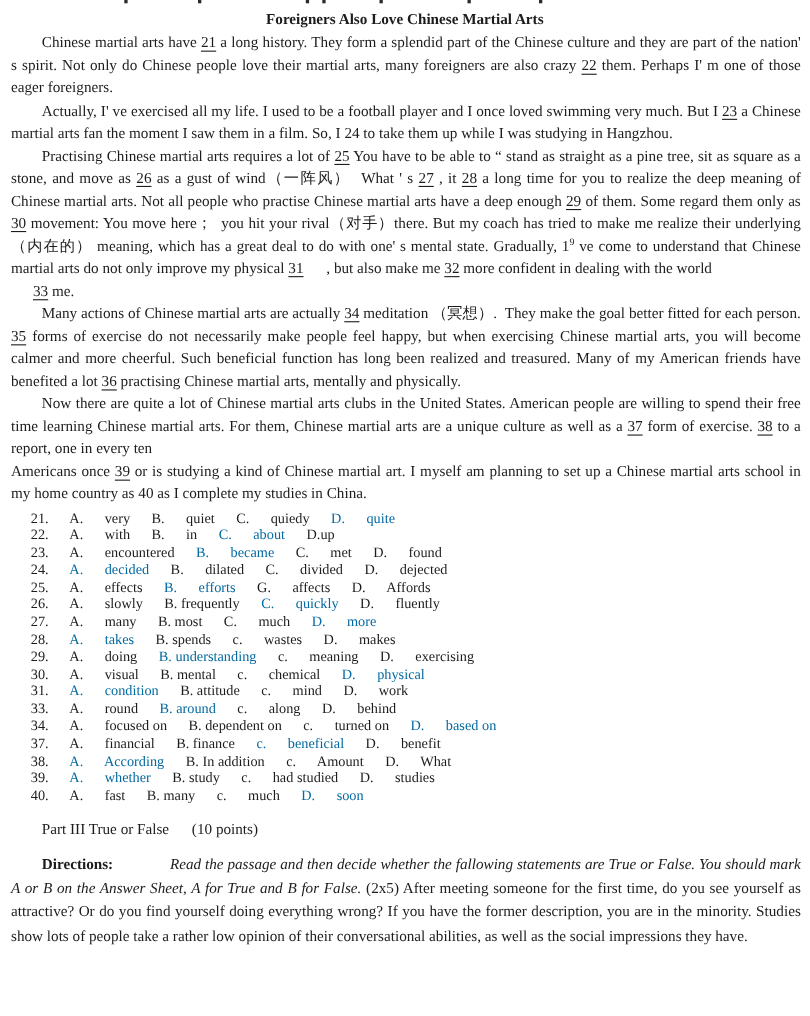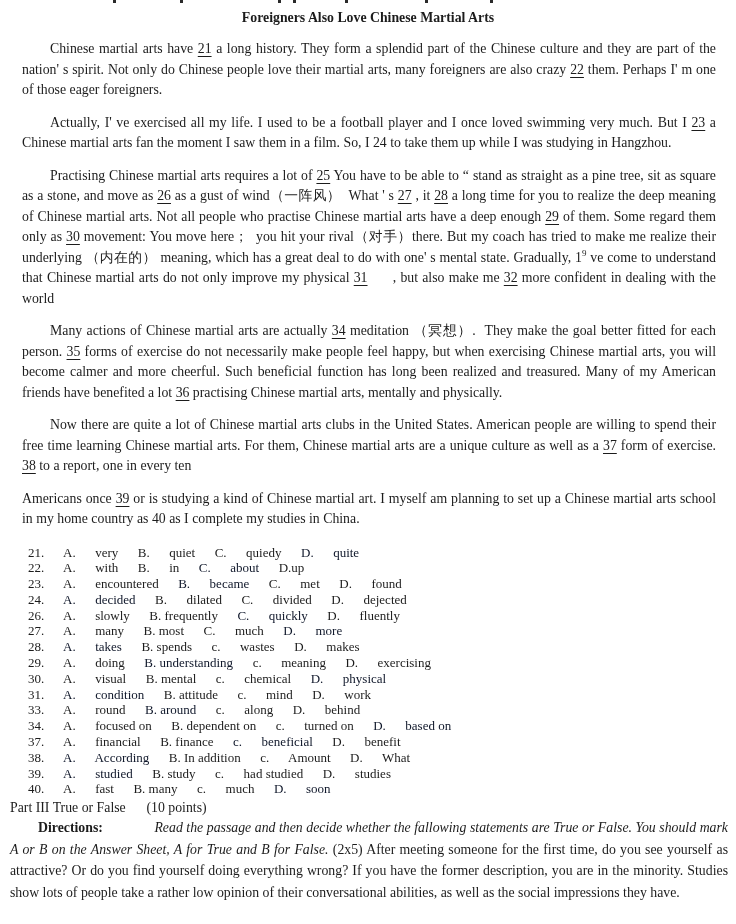--- a/index.html
+++ b/index.html
@@ -15,44 +15,44 @@
   .clipline{position:relative;height:5px;}
   .clipline i{position:absolute;top:0;width:3px;height:3px;background:#2a2a2a;}
   h1.title{
     margin:3px 0 2px 0;
     text-align:center;
     font-size:13.8px;
     font-weight:bold;
     line-height:19px;
   }
   #passage p.para{
-    margin:12px;
+    margin:0;
     padding:0 8px 0 10px;
     font-size:13.8px;
     line-height:20.5px;
     text-align:justify;
     white-space:pre-wrap;
   }
   #passage p.indent{text-indent:28px;}
   #passage p.small-indent{text-indent:20px;}
   .u{text-decoration:underline;text-underline-offset:3px;}
   sup{font-size:9px;line-height:0;}
   #questions{padding-top:3px;}
   .qrow{
     padding-left:28px;
     font-size:13px;
     line-height:15.8px;
     white-space:pre;
   }
-  .red{color:#0f172a;margin-top:34px;}
+  .red{color:#0369a1;margin-top:34px;}
   .b{font-weight:bold;}
   .i{font-style:italic;margin-left:48px;}
   #part3-heading{
-    margin:0;
-    padding:2px 8px 0 10px;
+    margin:12px;
+    padding:2px 8px 0 26px;
     font-size:13.8px;
     line-height:18px;
     white-space:pre-wrap;
   }
   #directions{
     margin:0;
     padding:0 8px 0 10px;
     font-size:13.8px;
     line-height:21.6px;
     text-align:justify;
@@ -74,41 +74,43 @@
     <i style="left:425px"></i>
     <i style="left:490px"></i>
   </div>
 
   <h1 class="title">Foreigners Also Love Chinese Martial Arts</h1>
 
   <div id="passage">
       <p class="para indent"><span>Chinese martial arts have </span><span class="u">21</span><span> a long history. They form a splendid part of the Chinese culture and they are part of the nation' s spirit. Not only do Chinese people love their martial arts, many foreigners are also crazy </span><span class="u">22</span><span> them. Perhaps I' m one of those eager foreigners.</span></p>
       <p class="para indent"><span>Actually, I' ve exercised all my life. I used to be a football player and I once loved swimming very much. But I </span><span class="u">23</span><span> a Chinese martial arts fan the moment I saw them in a film. So, I 24 to take them up while I was studying in Hangzhou.</span></p>
       <p class="para indent"><span>Practising Chinese martial arts requires a lot of </span><span class="u">25</span><span> You have to be able to “ stand as straight as a pine tree, sit as square as a stone, and move as </span><span class="u">26</span><span> as a gust of wind（一阵风）  What ' s </span><span class="u">27</span><span> , it </span><span class="u">28</span><span> a long time for you to realize the deep meaning of Chinese martial arts. Not all people who practise Chinese martial arts have a deep enough </span><span class="u">29</span><span> of them. Some regard them only as </span><span class="u">30</span><span> movement: You move here；  you hit your rival（对手）there. But my coach has tried to make me realize their underlying （内在的） meaning, which has a great deal to do with one' s mental state. Gradually, 1</span><sup>9</sup><span> ve come to understand that Chinese martial arts do not only improve my physical </span><span class="u">31</span><span>      , but also make me </span><span class="u">32</span><span> more confident in dealing with the world</span></p>
+      <p class="para small-indent"><span class="u">33</span><span> me.</span></p>
       <p class="para indent"><span>Many actions of Chinese martial arts are actually </span><span class="u">34</span><span> meditation （冥想）.  They make the goal better fitted for each person. </span><span class="u">35</span><span> forms of exercise do not necessarily make people feel happy, but when exercising Chinese martial arts, you will become calmer and more cheerful. Such beneficial function has long been realized and treasured. Many of my American friends have benefited a lot </span><span class="u">36</span><span> practising Chinese martial arts, mentally and physically.</span></p>
       <p class="para indent"><span>Now there are quite a lot of Chinese martial arts clubs in the United States. American people are willing to spend their free time learning Chinese martial arts. For them, Chinese martial arts are a unique culture as well as a </span><span class="u">37</span><span> form of exercise. </span><span class="u">38</span><span> to a report, one in every ten</span></p>
       <p class="para"><span>Americans once </span><span class="u">39</span><span> or is studying a kind of Chinese martial art. I myself am planning to set up a Chinese martial arts school in my home country as 40 as I complete my studies in China.</span></p>
     </div>
 
   <div id="questions">
       <div class="qrow"><span>21.      A.      very      B.      quiet      C.      quiedy      </span><span class="red">D.      quite</span></div>
       <div class="qrow"><span>22.      A.      with      B.      in      </span><span class="red">C.      about</span><span>      D.up</span></div>
       <div class="qrow"><span>23.      A.      encountered      </span><span class="red">B.      became</span><span>      C.      met      D.      found</span></div>
       <div class="qrow"><span>24.      </span><span class="red">A.      decided</span><span>      B.      dilated      C.      divided      D.      dejected</span></div>
+      <div class="qrow"><span>25.      A.      effects      </span><span class="red">B.      efforts</span><span>      G.      affects      D.      Affords</span></div>
       <div class="qrow"><span>26.      A.      slowly      B. frequently      </span><span class="red">C.      quickly</span><span>      D.      fluently</span></div>
       <div class="qrow"><span>27.      A.      many      B. most      C.      much      </span><span class="red">D.      more</span></div>
       <div class="qrow"><span>28.      </span><span class="red">A.      takes</span><span>      B. spends      c.      wastes      D.      makes</span></div>
       <div class="qrow"><span>29.      A.      doing      </span><span class="red">B. understanding</span><span>      c.      meaning      D.      exercising</span></div>
       <div class="qrow"><span>30.      A.      visual      B. mental      c.      chemical      </span><span class="red">D.      physical</span></div>
       <div class="qrow"><span>31.      </span><span class="red">A.      condition</span><span>      B. attitude      c.      mind      D.      work</span></div>
       <div class="qrow"><span>33.      A.      round      </span><span class="red">B. around</span><span>      c.      along      D.      behind</span></div>
       <div class="qrow"><span>34.      A.      focused on      B. dependent on      c.      turned on      </span><span class="red">D.      based on</span></div>
       <div class="qrow"><span>37.      A.      financial      B. finance      </span><span class="red">c.      beneficial</span><span>      D.      benefit</span></div>
       <div class="qrow"><span>38.      </span><span class="red">A.      According</span><span>      B. In addition      c.      Amount      D.      What</span></div>
-      <div class="qrow"><span>39.      </span><span class="red">A.      studied</span><span>      B. study      c.      had studied      D.      studies</span></div>
+      <div class="qrow"><span>39.      </span><span class="red">A.      whether</span><span>      B. study      c.      had studied      D.      studies</span></div>
       <div class="qrow"><span>40.      A.      fast      B. many      c.      much      </span><span class="red">D.      soon</span></div>
     </div>
 
   <p id="part3-heading">Part III True or False      (10 points)</p>
 
   <p id="directions"><span class="b">Directions: </span><span class="i">Read the passage and then decide whether the fallowing statements are True or False. You should mark A or B on the Answer Sheet, A for True and B for False.</span><span> (2x5) After meeting someone for the first time, do you see yourself as attractive? Or do you find yourself doing everything wrong? If you have the former description, you are in the minority. Studies show lots of people take a rather low opinion of their conversational abilities, as well as the social impressions they have.</span></p>
 
 </div>
 
 </body></html>

